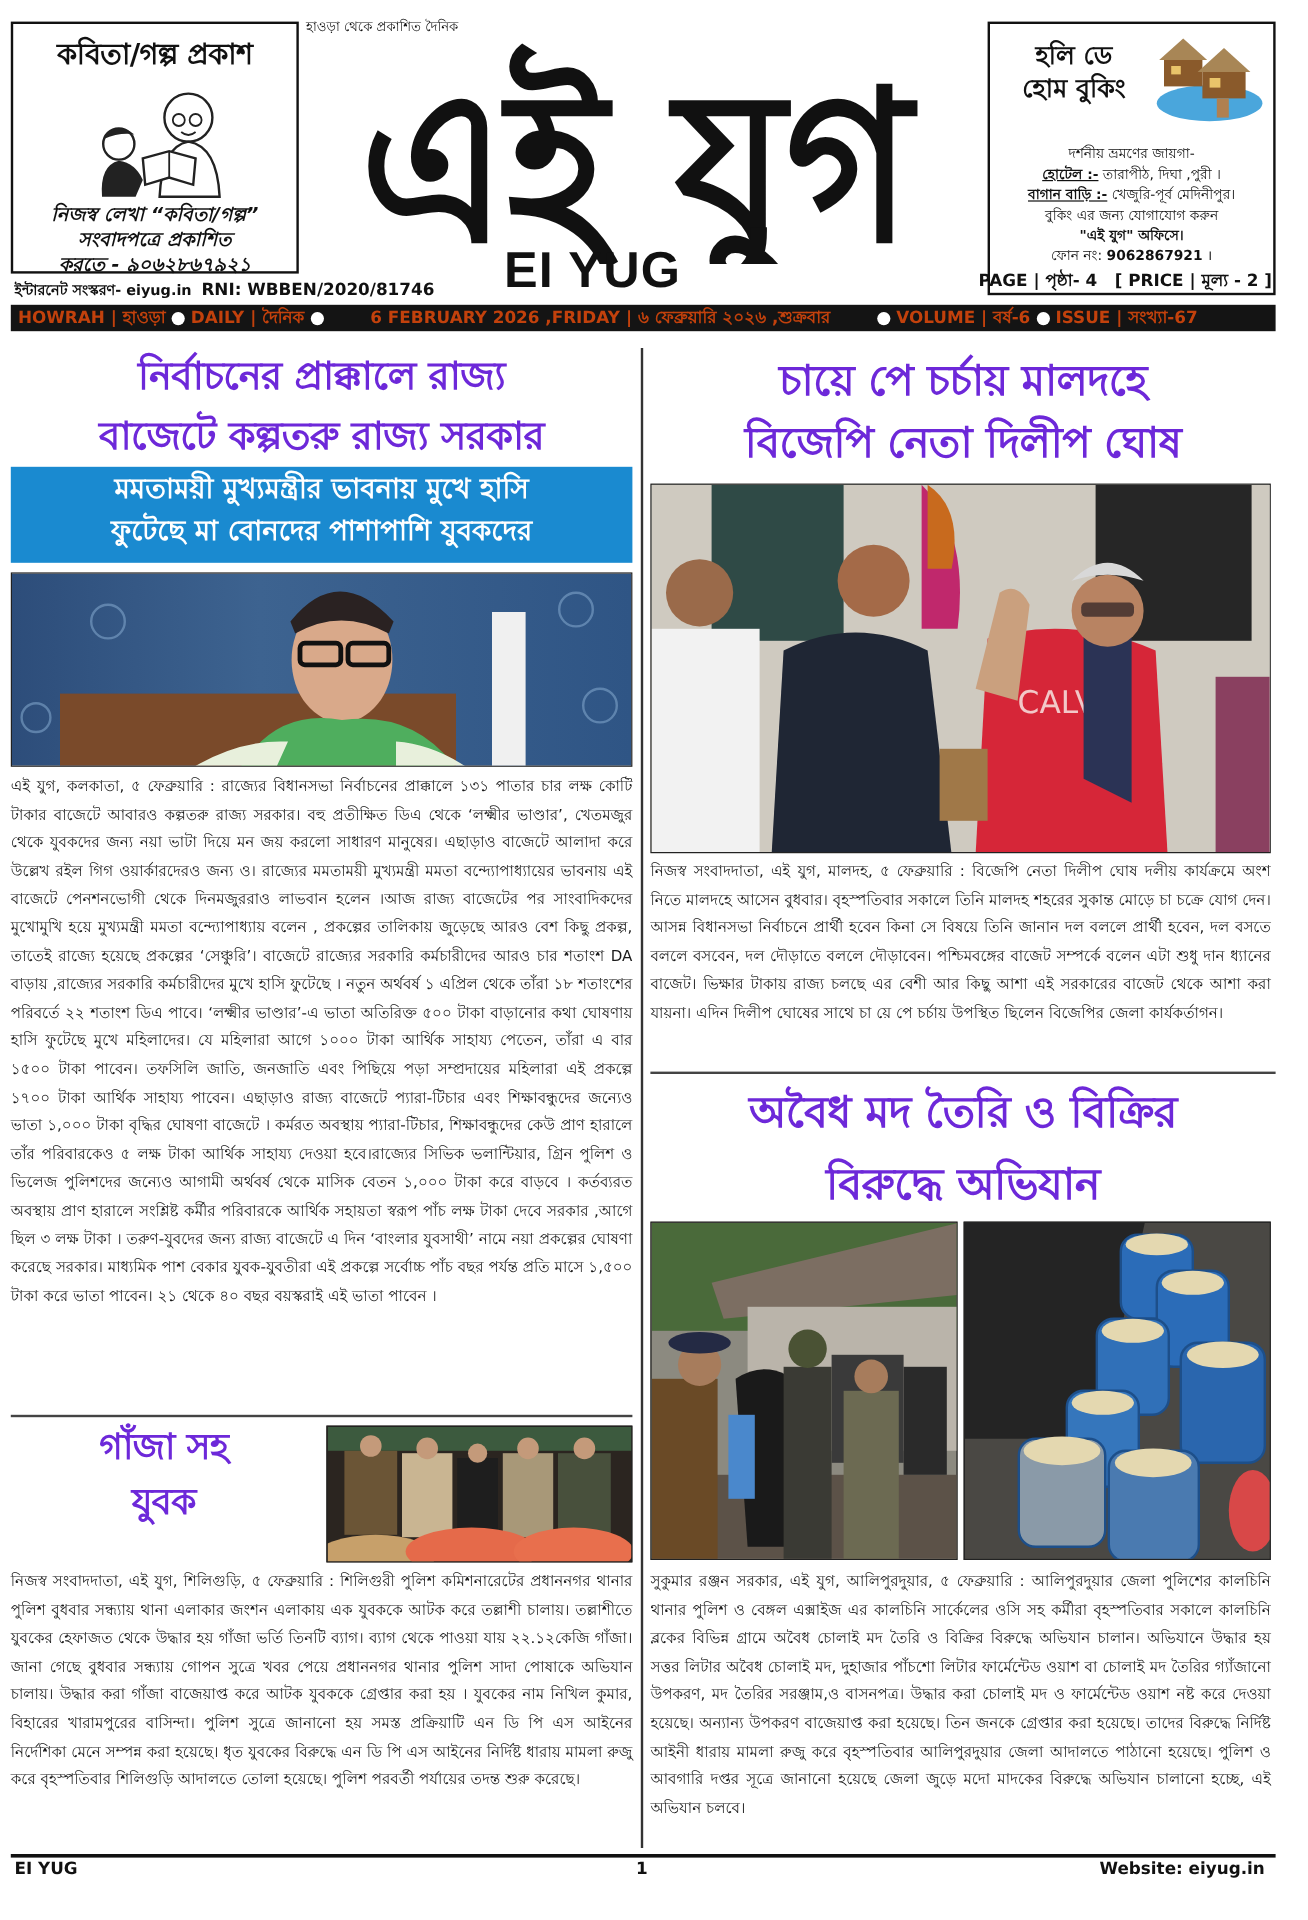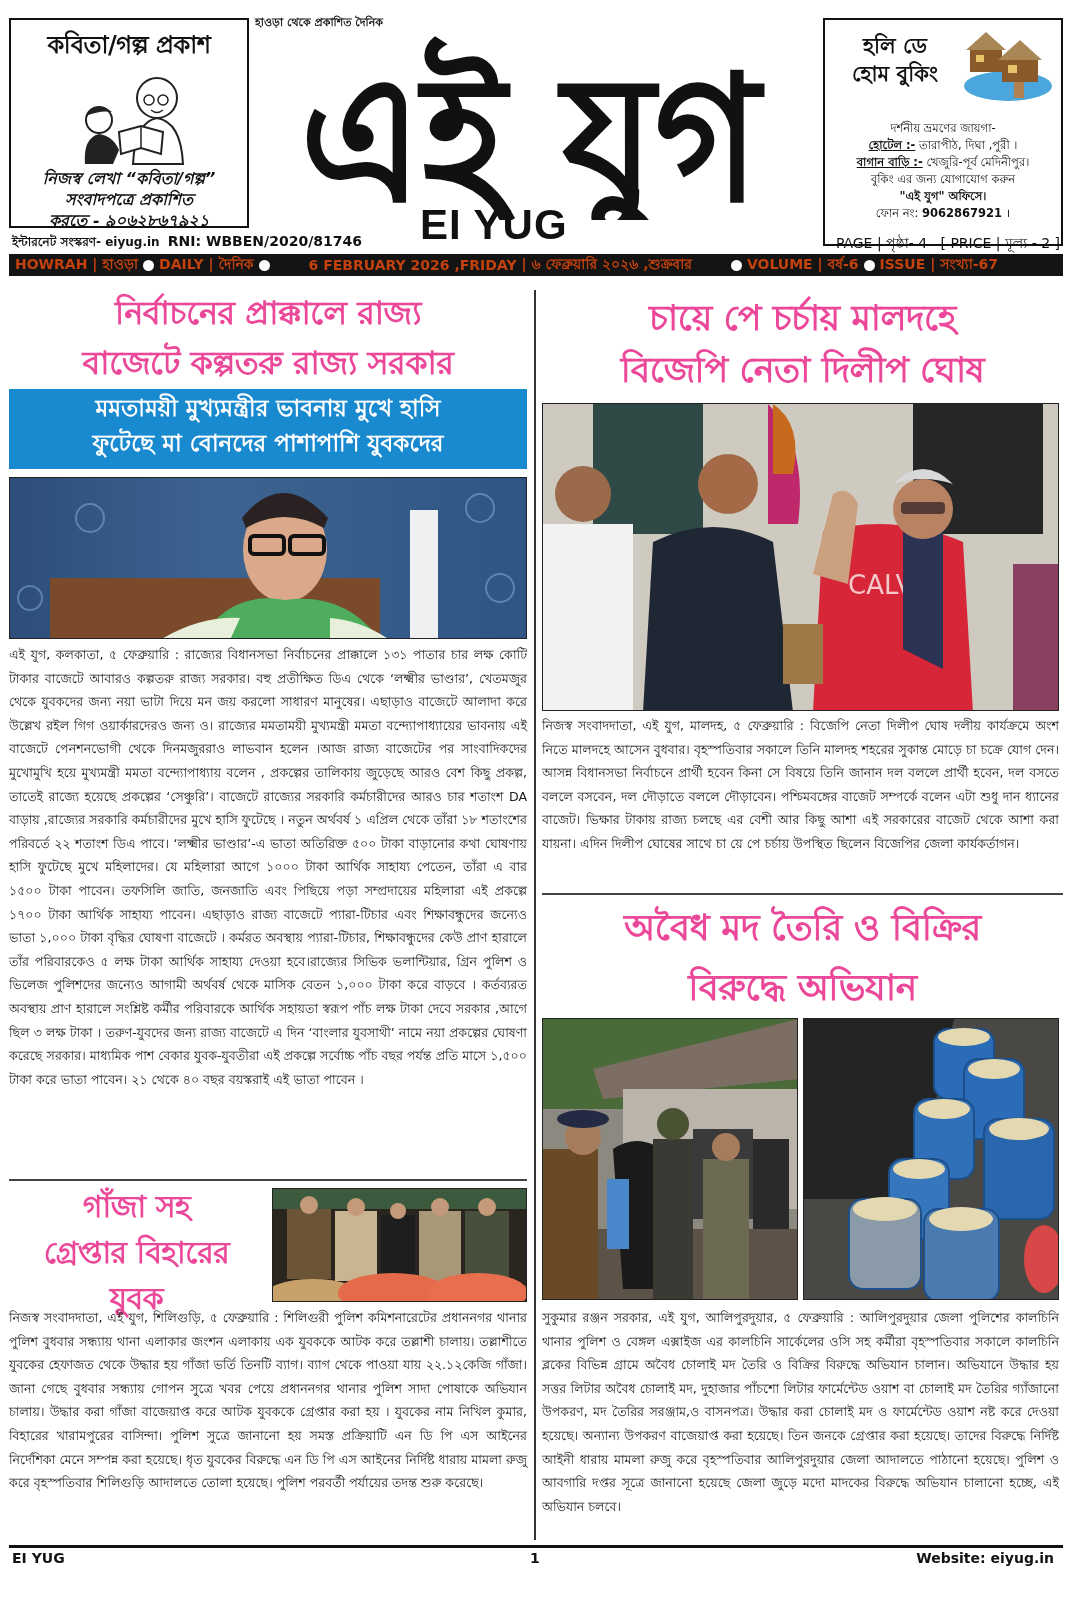--- a/index.html
+++ b/index.html
@@ -12,37 +12,37 @@
   .ad-left .ad-title { font-weight: bold; font-size: 24px; margin-top: 6px; letter-spacing: -0.5px; }
   .ad-left .ad-art { height: 100px; position: relative; margin: 2px auto 0; width: 200px; }
   .ad-left .ad-line { font-weight: bold; font-size: 16px; line-height: 21px; font-style: italic; }
 
   .ad-right { left: 823px; top: 18px; width: 240px; height: 228px; }
   .ad-right .ad-head { position: absolute; left: 10px; top: 12px; width: 120px; font-weight: bold; font-size: 21px; line-height: 28px; text-align: center; }
   .ad-right .ad-huts { position: absolute; right: 8px; top: 8px; width: 95px; height: 75px; }
   .ad-right .ad-body { position: absolute; left: 0; right: 0; top: 100px; font-size: 11.5px; line-height: 17px; }
   .ad-right .u { text-decoration: underline; font-weight: bold; }
 
-  .tagline-top { position: absolute; left: 255px; top: 14px; font-size: 11px; font-weight: bold; }
+  .tagline-top { position: absolute; left: 255px; top: 14px; font-size: 11px; font-weight: normal; }
   .logo-bn { position: absolute; left: 300px; top: 10px; width: 470px; height: 210px; text-align: right; }
   .logo-en { position: absolute; left: 420px; top: 203px; font-family: "Liberation Sans", sans-serif; font-weight: bold; font-size: 42px; letter-spacing: 1px; line-height: 44px; }
 
   .reg-line { position: absolute; left: 12px; top: 233px; font-size: 12px; font-weight: bold; }
   .reg-line .rni { font-size: 14px; margin-left: 4px; }
-  .page-price { position: absolute; right: 30px; top: 232px; font-size: 14px; font-weight: normal; }
+  .page-price { position: absolute; right: 30px; top: 222px; font-size: 14px; font-weight: bold; }
 
   .dateline { position: absolute; left: 9px; top: 254px; width: 1054px; height: 22px; background: #141414; color: #c2410c; font-size: 14px; font-weight: bold; display: flex; align-items: center; padding: 0 6px; white-space: nowrap; }
   .dateline .dot { display: inline-block; width: 11px; height: 11px; border-radius: 50%; background: #fff; margin: 0 5px; vertical-align: middle; }
   .dateline .gap { display: inline-block; width: 34px; }
 
   
   .col-divider { position: absolute; left: 534px; top: 290px; width: 2px; height: 1250px; background: #333; }
   .hr { position: absolute; height: 2px; background: #444; }
 
-  .headline { position: absolute; font-weight: bold; text-align: center; color: #ec4899; letter-spacing: -0.5px; }
+  .headline { position: absolute; font-weight: bold; text-align: center; color: #6d28d9; letter-spacing: -0.5px; }
   .subbanner { position: absolute; left: 9px; top: 389px; width: 518px; height: 80px; background: #1a8ad0; color: #fff; font-weight: bold; font-size: 23px; line-height: 35px; text-align: center; padding-top: 2px; }
 
   .photo { position: absolute; border: 1px solid #222; overflow: hidden; }
   .body-text { position: absolute; font-size: 12.6px; line-height: 23.6px; text-align: justify; color: #1a1a1a; }
 
   
   .footer-rule { position: absolute; left: 9px; top: 1545px; width: 1054px; height: 3px; background: #111; }
   .footer { position: absolute; top: 1550px; font-weight: bold; font-size: 14px; }
 </style>
 </head>
@@ -157,21 +157,20 @@
     <path d="M190 162 q30 -50 85 -40 q60 -8 95 40z" fill="#4fae5e"></path>
     <path d="M150 162 q40 -24 80 -22 l-10 22z M320 140 q30 2 60 22 h-60z" fill="#e8f0dc"></path>
   </svg>
 </div>
 <div class="body-text" style="left:9px; top:643px; width:518px;">এই যুগ, কলকাতা, ৫ ফেব্রুয়ারি : রাজ্যের বিধানসভা নির্বাচনের প্রাক্কালে  ১৩১ পাতার চার লক্ষ কোটি টাকার বাজেটে আবারও কল্পতরু রাজ্য সরকার। বহু প্রতীক্ষিত ডিএ থেকে ‘লক্ষ্মীর ভাণ্ডার’, খেতমজুর থেকে যুবকদের জন্য নয়া ভাটা দিয়ে মন জয় করলো সাধারণ মানুষের। এছাড়াও  বাজেটে আলাদা করে উল্লেখ রইল গিগ ওয়ার্কারদেরও জন্য ও। রাজ্যের মমতাময়ী মুখ্যমন্ত্রী মমতা বন্দ্যোপাধ্যায়ের ভাবনায় এই বাজেটে  পেনশনভোগী থেকে দিনমজুররাও লাভবান হলেন ।আজ রাজ্য বাজেটের পর সাংবাদিকদের মুখোমুখি হয়ে মুখ্যমন্ত্রী মমতা বন্দ্যোপাধ্যায় বলেন , প্রকল্পের তালিকায় জুড়েছে আরও বেশ কিছু প্রকল্প, তাতেই রাজ্যে হয়েছে প্রকল্পের ‘সেঞ্চুরি’। বাজেটে রাজ্যের সরকারি কর্মচারীদের আরও চার শতাংশ DA বাড়ায় ,রাজ্যের সরকারি কর্মচারীদের মুখে হাসি ফুটেছে । নতুন অর্থবর্ষ ১ এপ্রিল থেকে তাঁরা ১৮ শতাংশের পরিবর্তে ২২ শতাংশ ডিএ পাবে। ‘লক্ষ্মীর ভাণ্ডার’-এ ভাতা অতিরিক্ত ৫০০ টাকা বাড়ানোর কথা ঘোষণায় হাসি ফুটেছে মুখে মহিলাদের।  যে মহিলারা আগে ১০০০ টাকা আর্থিক সাহায্য পেতেন, তাঁরা এ বার ১৫০০ টাকা পাবেন। তফসিলি জাতি, জনজাতি এবং পিছিয়ে পড়া সম্প্রদায়ের মহিলারা এই প্রকল্পে ১৭০০ টাকা আর্থিক সাহায্য পাবেন। এছাড়াও রাজ্য বাজেটে প্যারা-টিচার এবং শিক্ষাবন্ধুদের জন্যেও ভাতা ১,০০০ টাকা  বৃদ্ধির ঘোষণা বাজেটে । কর্মরত অবস্থায় প্যারা-টিচার, শিক্ষাবন্ধুদের কেউ প্রাণ হারালে তাঁর পরিবারকেও ৫ লক্ষ টাকা আর্থিক সাহায্য দেওয়া হবে।রাজ্যের সিভিক ভলান্টিয়ার, গ্রিন পুলিশ ও ভিলেজ পুলিশদের জন্যেও  আগামী অর্থবর্ষ থেকে মাসিক বেতন ১,০০০ টাকা করে বাড়বে । কর্তব্যরত অবস্থায় প্রাণ হারালে সংশ্লিষ্ট কর্মীর পরিবারকে আর্থিক সহায়তা স্বরূপ পাঁচ লক্ষ টাকা দেবে সরকার ,আগে ছিল ৩ লক্ষ টাকা । তরুণ-যুবদের জন্য রাজ্য বাজেটে এ দিন ‘বাংলার যুবসাথী’ নামে নয়া প্রকল্পের ঘোষণা করেছে সরকার। মাধ্যমিক পাশ বেকার যুবক-যুবতীরা এই প্রকল্পে সর্বোচ্চ পাঁচ বছর পর্যন্ত প্রতি মাসে ১,৫০০ টাকা করে ভাতা পাবেন। ২১ থেকে ৪০ বছর বয়স্করাই এই ভাতা পাবেন ।</div>
 
 <div class="hr" style="left:9px; top:1179px; width:518px;"></div>
 
 <div class="headline" style="left:9px; top:1184px; width:255px; font-size:30px; line-height:46px;">
   <div>গাঁজা সহ</div>
-  <div>গ্রেপ্তার বিহারের</div>
   <div>যুবক</div>
 </div>
 <div class="photo" style="left:272px; top:1188px; width:255px; height:114px; background:#2b2520;">
   <svg width="255" height="114" viewBox="0 0 255 114">
     <rect x="0" y="0" width="255" height="20" fill="#3c5a3e"></rect>
     <rect x="14" y="20" width="44" height="70" fill="#6b5536"></rect>
     <rect x="62" y="22" width="42" height="70" fill="#c9b592"></rect>
     <rect x="108" y="26" width="34" height="66" fill="#1e1e1e"></rect>
     <rect x="146" y="22" width="42" height="70" fill="#a89878"></rect>
     <rect x="192" y="22" width="44" height="70" fill="#48503c"></rect>

